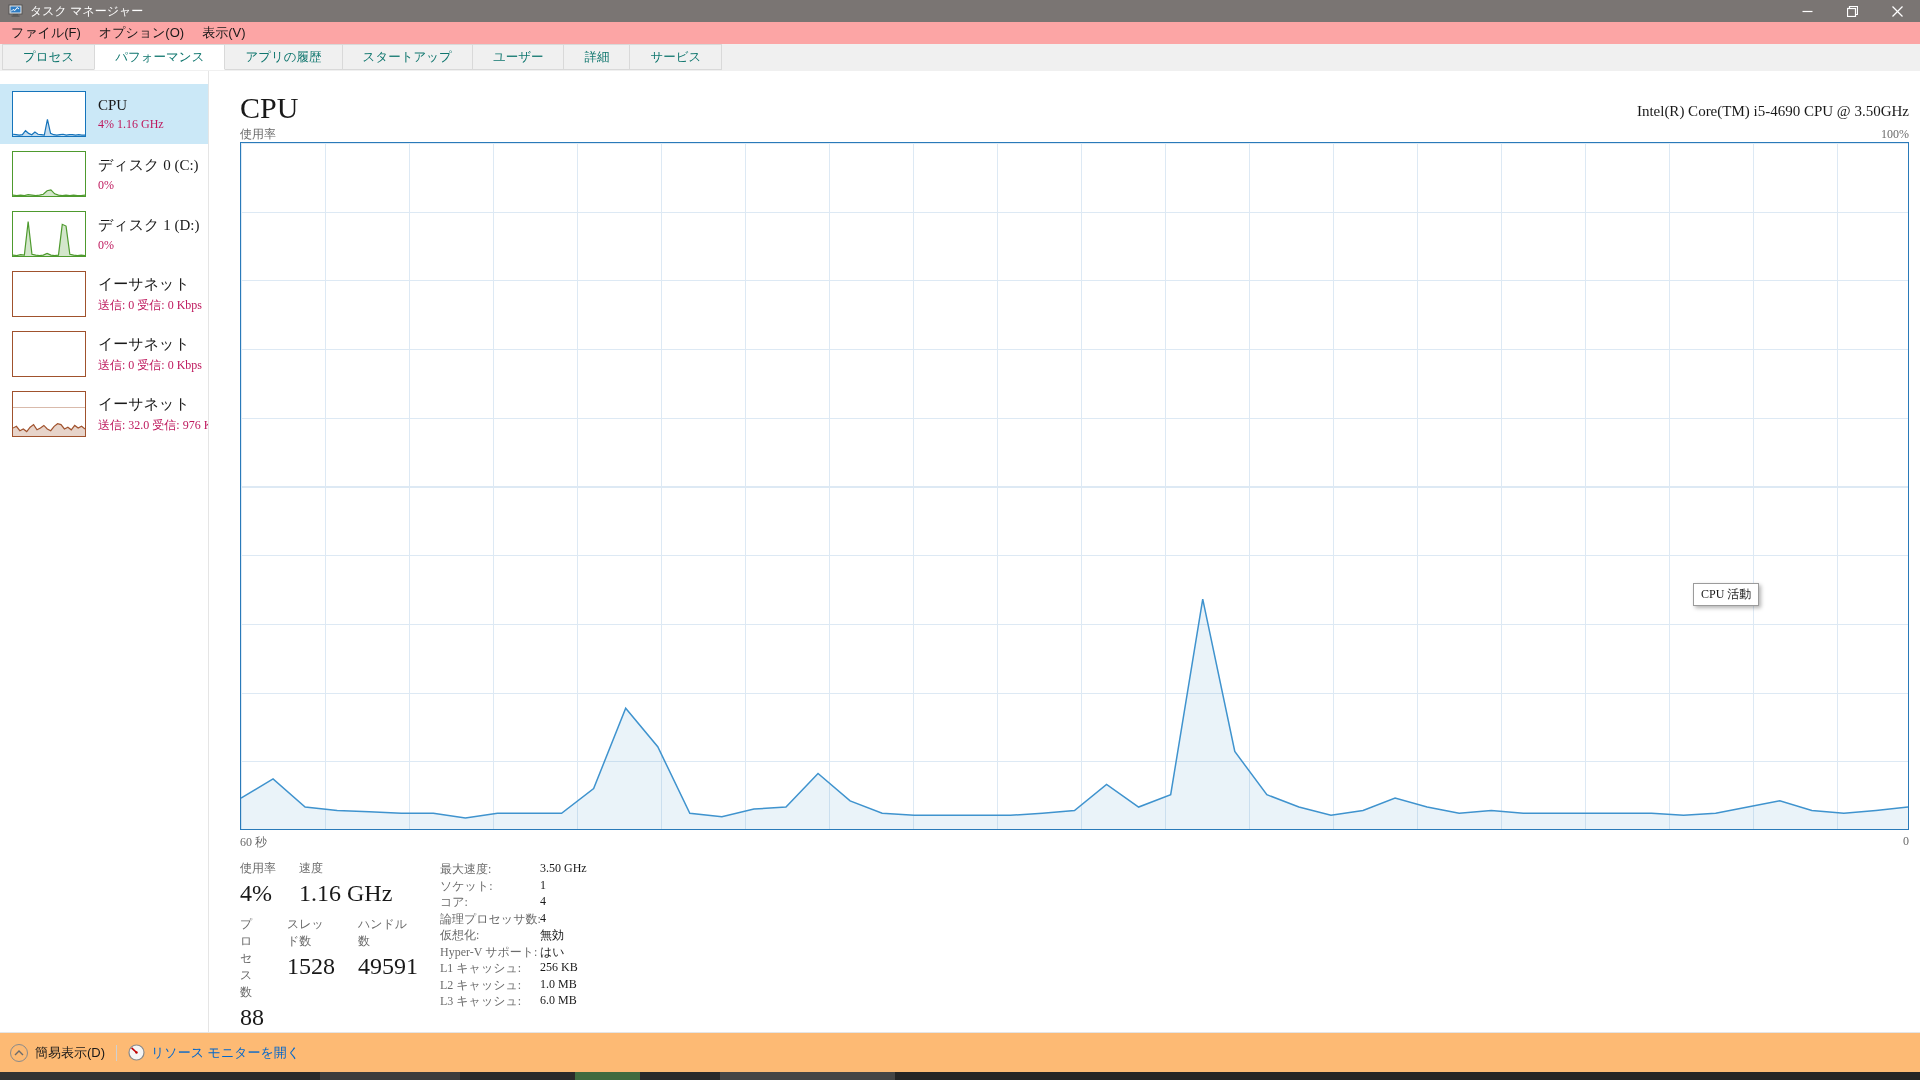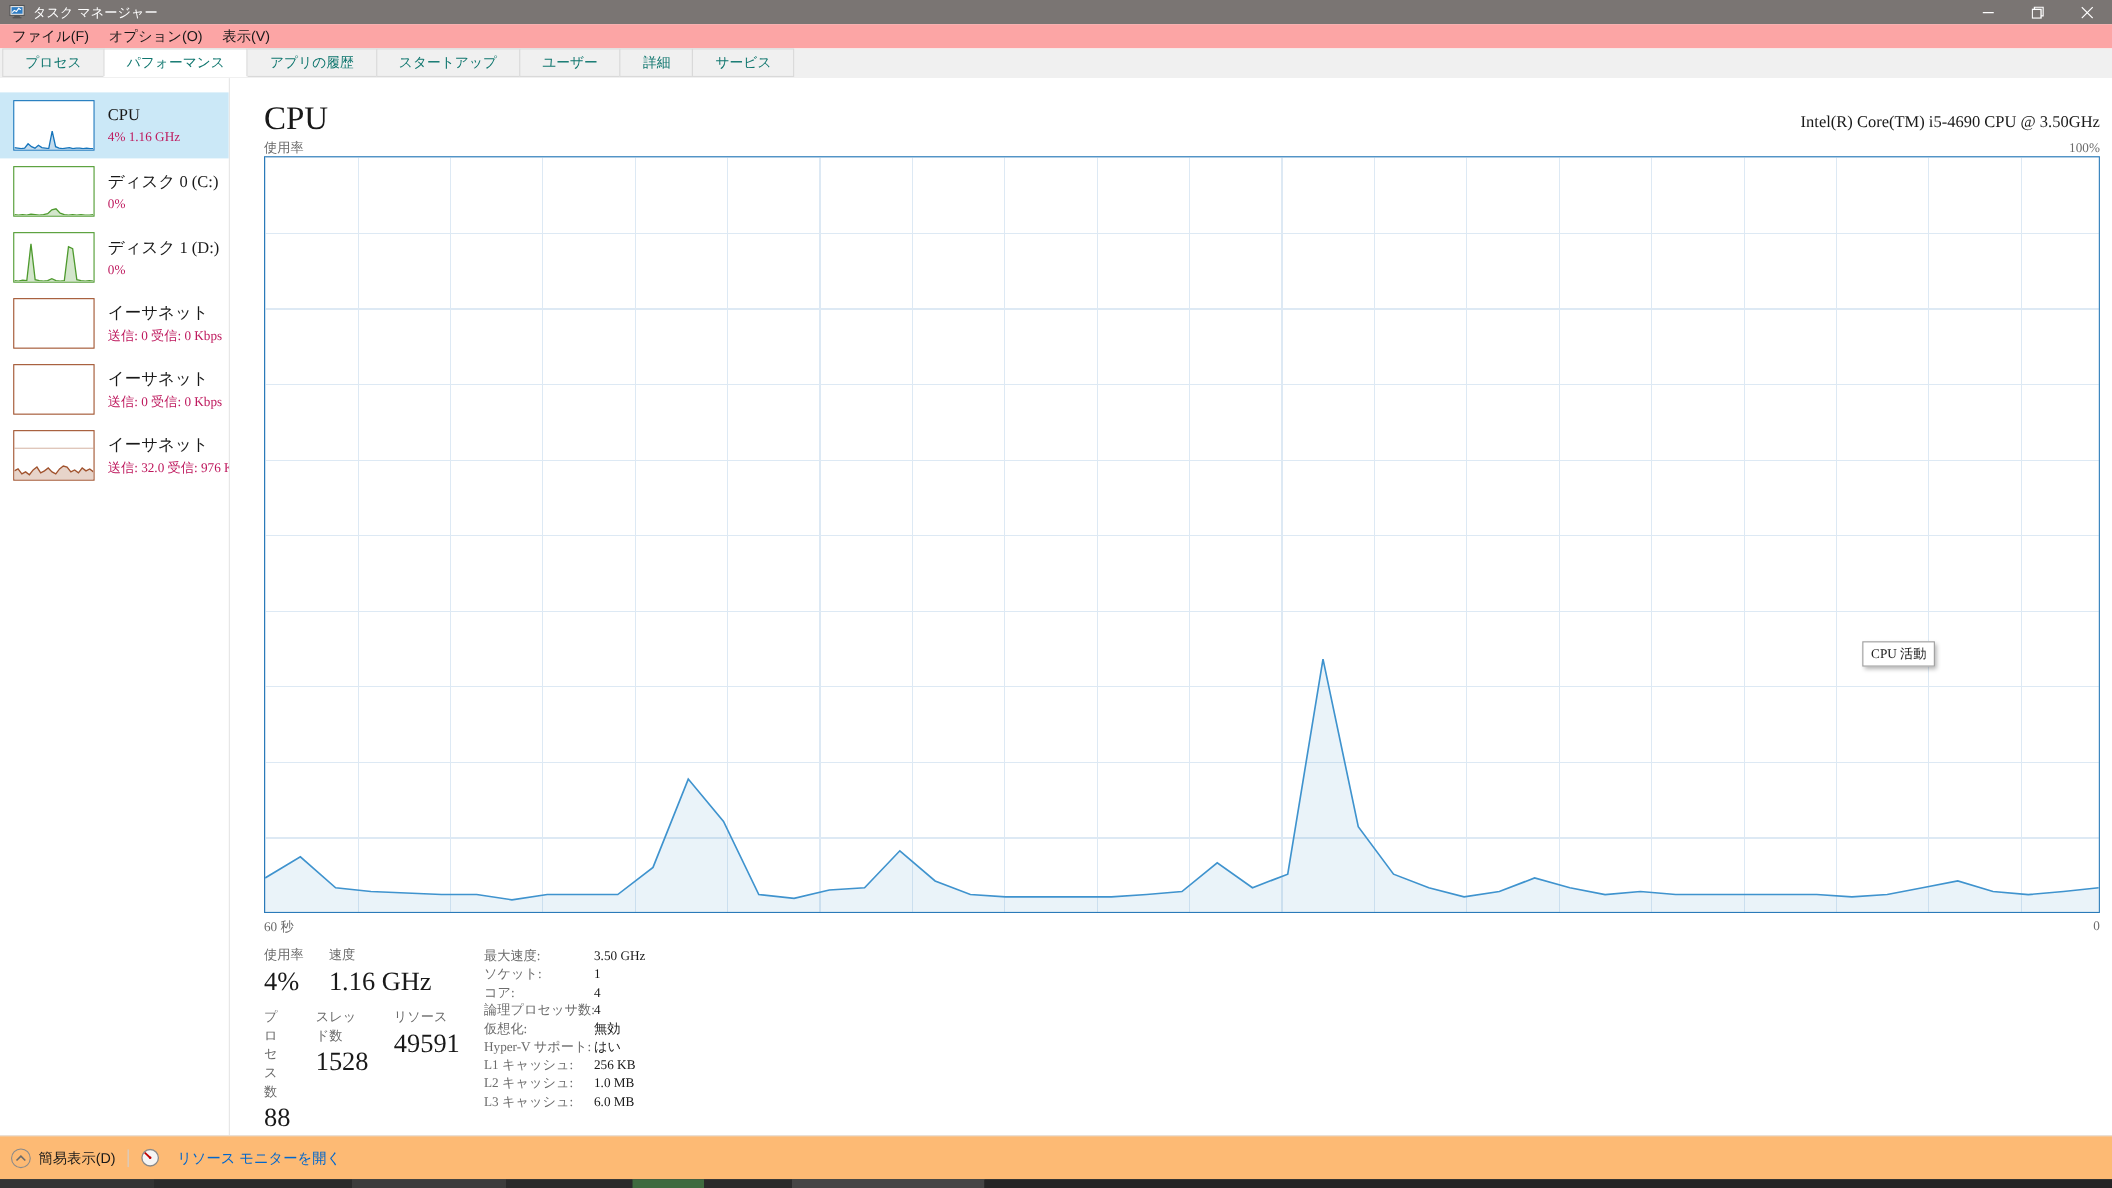--- a/index.html
+++ b/index.html
@@ -57,33 +57,33 @@
 
   
   .stats { display:flex; margin-top:9px; font-size:12px; }
   .stats-left { width:200px; flex:none; }
   .bigrow { display:flex; margin-bottom:9px; }
   .bigstat { margin-right:23px; }
   .bigstat .lbl, .uptime .lbl { color:#6b6b6b; }
   .bigstat .val { font-size:24px; margin-top:3px; font-weight:400; }
   .uptime .val { font-size:22px; margin-top:4px; }
   .stats-right { padding-top:1px; }
-  .drow { display:flex; height:16.5px; align-items:center; }
+  .drow { display:flex; height:16.5px; align-items:flex-start; }
   .dlbl { width:100px; flex:none; color:#6b6b6b; white-space:nowrap; }
   .dval { white-space:nowrap; }
 
   
   .footer { position:absolute; left:0; right:0; bottom:8px; height:40px; background:#fdba74;
     border-top:1px solid #e5e5e5; display:flex; align-items:center; padding-left:10px; font-size:13px; }
   .expand-btn { display:flex; align-items:center; }
   .circle-icon { width:18px; height:18px; border:1px solid #8a8a8a; border-radius:50%;
     display:flex; align-items:center; justify-content:center; margin-right:7px; }
   .vdiv { width:1px; height:16px; background:#d0d0d0; margin:0 11px; }
   .resmon { display:flex; align-items:center; color:#0066cc; }
-  .resmon-label { margin-left:16px; }
+  .resmon-label { margin-left:6px; }
 
   
   .taskbar { position:absolute; left:0; right:0; bottom:0; height:8px; background:#262626; overflow:hidden; }
   .taskbar div { position:absolute; top:0; height:8px; }
 </style>
 </head>
 <body>
 
 <div class="titlebar">
   <svg class="app-icon" viewBox="0 0 16 14">
@@ -235,21 +235,21 @@
         <div class="bigrow">
           <div class="bigstat">
             <div class="lbl">プロセス数</div>
             <div class="val">88</div>
           </div>
           <div class="bigstat">
             <div class="lbl">スレッド数</div>
             <div class="val">1528</div>
           </div>
           <div class="bigstat">
-            <div class="lbl">リソース</div>
+            <div class="lbl">ハンドル数</div>
             <div class="val">49591</div>
           </div>
         </div>
       </div>
       <div class="stats-right">
         <div class="drow">
             <span class="dlbl">最大速度:</span>
             <span class="dval">3.50 GHz</span>
           </div>
         <div class="drow">

